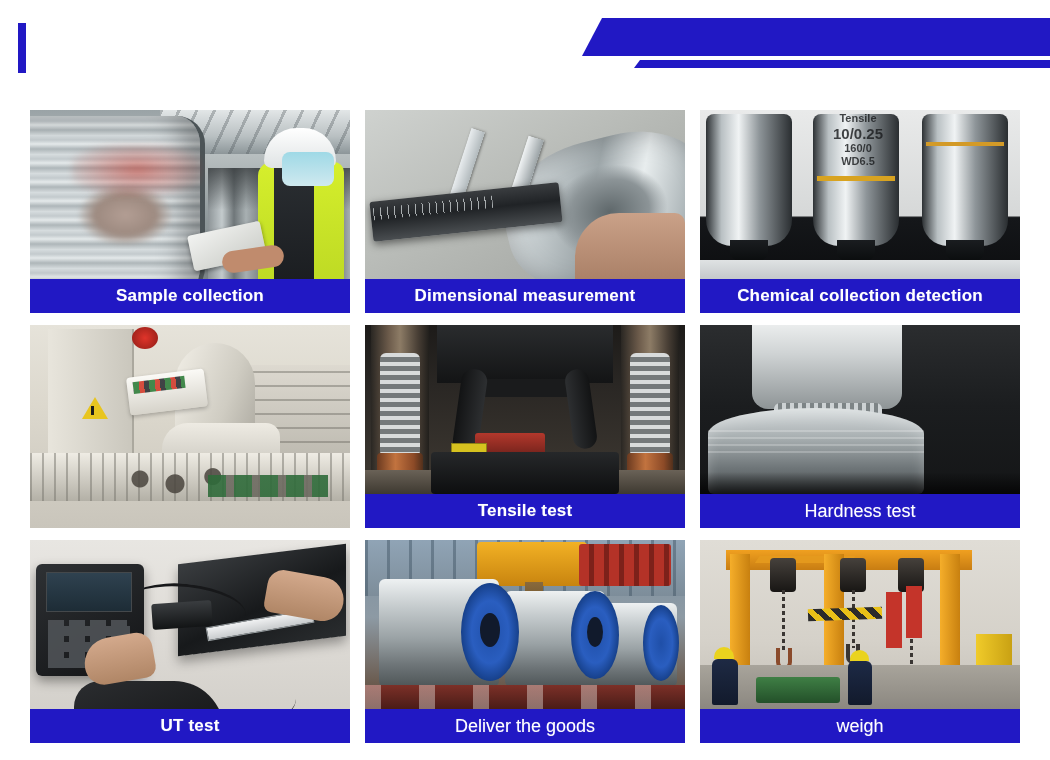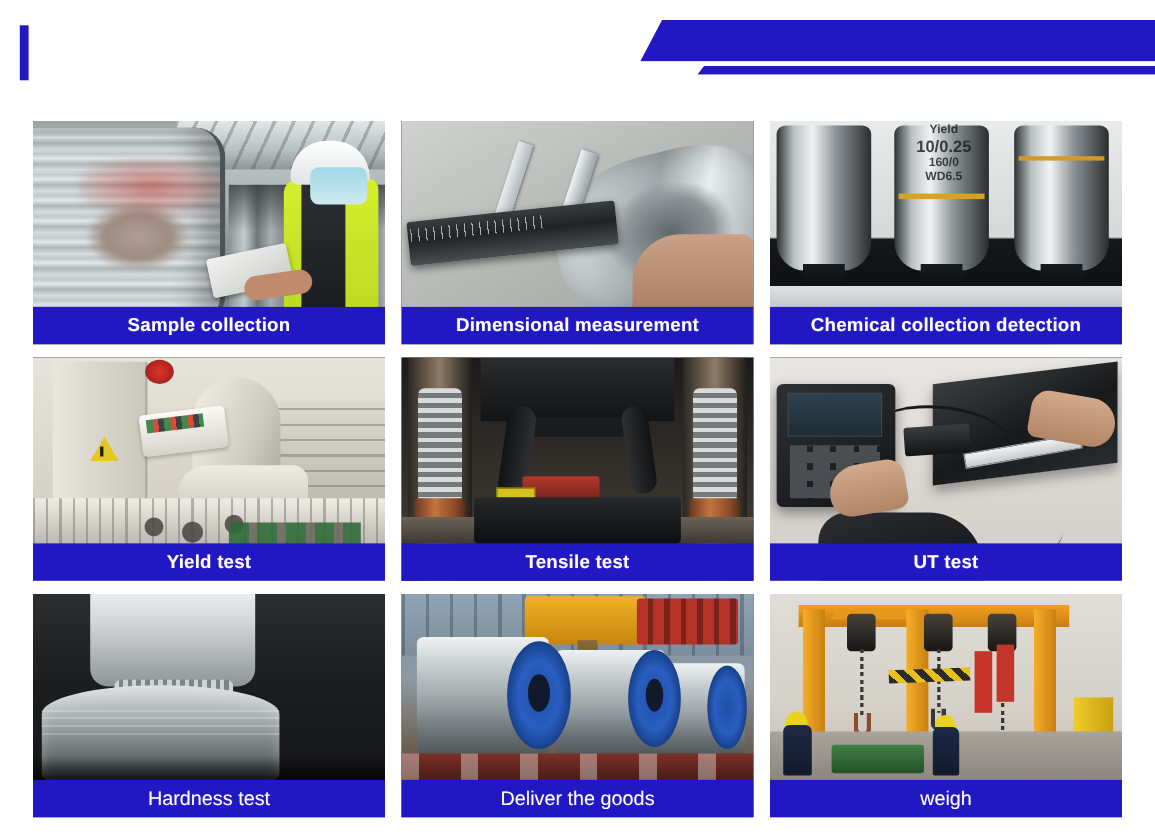--- a/index.html
+++ b/index.html
@@ -681,21 +681,21 @@
   <div class="cell">
     <div class="photo p3">
       <div class="obj o1"></div>
       <div class="obj o2">
           <div class="ring"></div>
         </div>
       <div class="obj o3">
           <div class="ring"></div>
         </div>
       <div class="lbl">
-        <span>Yield</span><br>
+        <span>Tensile</span><br>
         <span class="big">10/0.25</span><br>
         <span>160/0 WD6.5</span>
       </div>
       <div class="stage"></div>
       <div class="nose"></div>
       <div class="barrel"></div>
     </div>
     <div class="caption">Chemical collection detection</div>
   </div>
 
@@ -705,21 +705,20 @@
       <div class="lamp"></div>
       <div class="warn"></div>
       <div class="rail-right"></div>
       <div class="robot"></div>
       <div class="robot2"></div>
       <div class="panel"></div>
       <div class="conv"></div>
       <div class="cables"></div>
       <div class="green-pcb"></div>
     </div>
-    <div class="caption">Yield test</div>
   </div>
 
   <div class="cell">
     <div class="photo p5">
       <div class="col colL"></div>
       <div class="col colR"></div>
       <div class="spring springL"></div>
       <div class="spring springR"></div>
       <div class="copperL"></div>
       <div class="copperR"></div>
@@ -728,46 +727,46 @@
       <div class="hose2"></div>
       <div class="red"></div>
       <div class="signs"></div>
       <div class="floor"></div>
       <div class="base"></div>
     </div>
     <div class="caption">Tensile test</div>
   </div>
 
   <div class="cell">
+    <div class="photo p7">
+      <div class="head"></div>
+      <div class="ring"></div>
+      <div class="cone"></div>
+      <div class="spec"></div>
+      <div class="shadow"></div>
+    </div>
+    <div class="caption condensed">Hardness test</div>
+  </div>
+
+  <div class="cell">
     <div class="photo p6">
       <div class="plate"></div>
       <div class="cable1"></div>
       <div class="cable2"></div>
       <div class="ruler"></div>
       <div class="probe"></div>
       <div class="device">
         <div class="screen"></div>
         <div class="keys"></div>
       </div>
       <div class="sleeve"></div>
       <div class="hand1"></div>
       <div class="hand2"></div>
     </div>
     <div class="caption">UT test</div>
-  </div>
-
-  <div class="cell">
-    <div class="photo p7">
-      <div class="head"></div>
-      <div class="ring"></div>
-      <div class="cone"></div>
-      <div class="spec"></div>
-      <div class="shadow"></div>
-    </div>
-    <div class="caption condensed">Hardness test</div>
   </div>
 
   <div class="cell">
     <div class="photo p9">
       <div class="sky"></div>
       <div class="crane"></div>
       <div class="redrack"></div>
       <div class="coil c1"></div>
       <div class="coil c2"></div>
       <div class="coil c3"></div>

